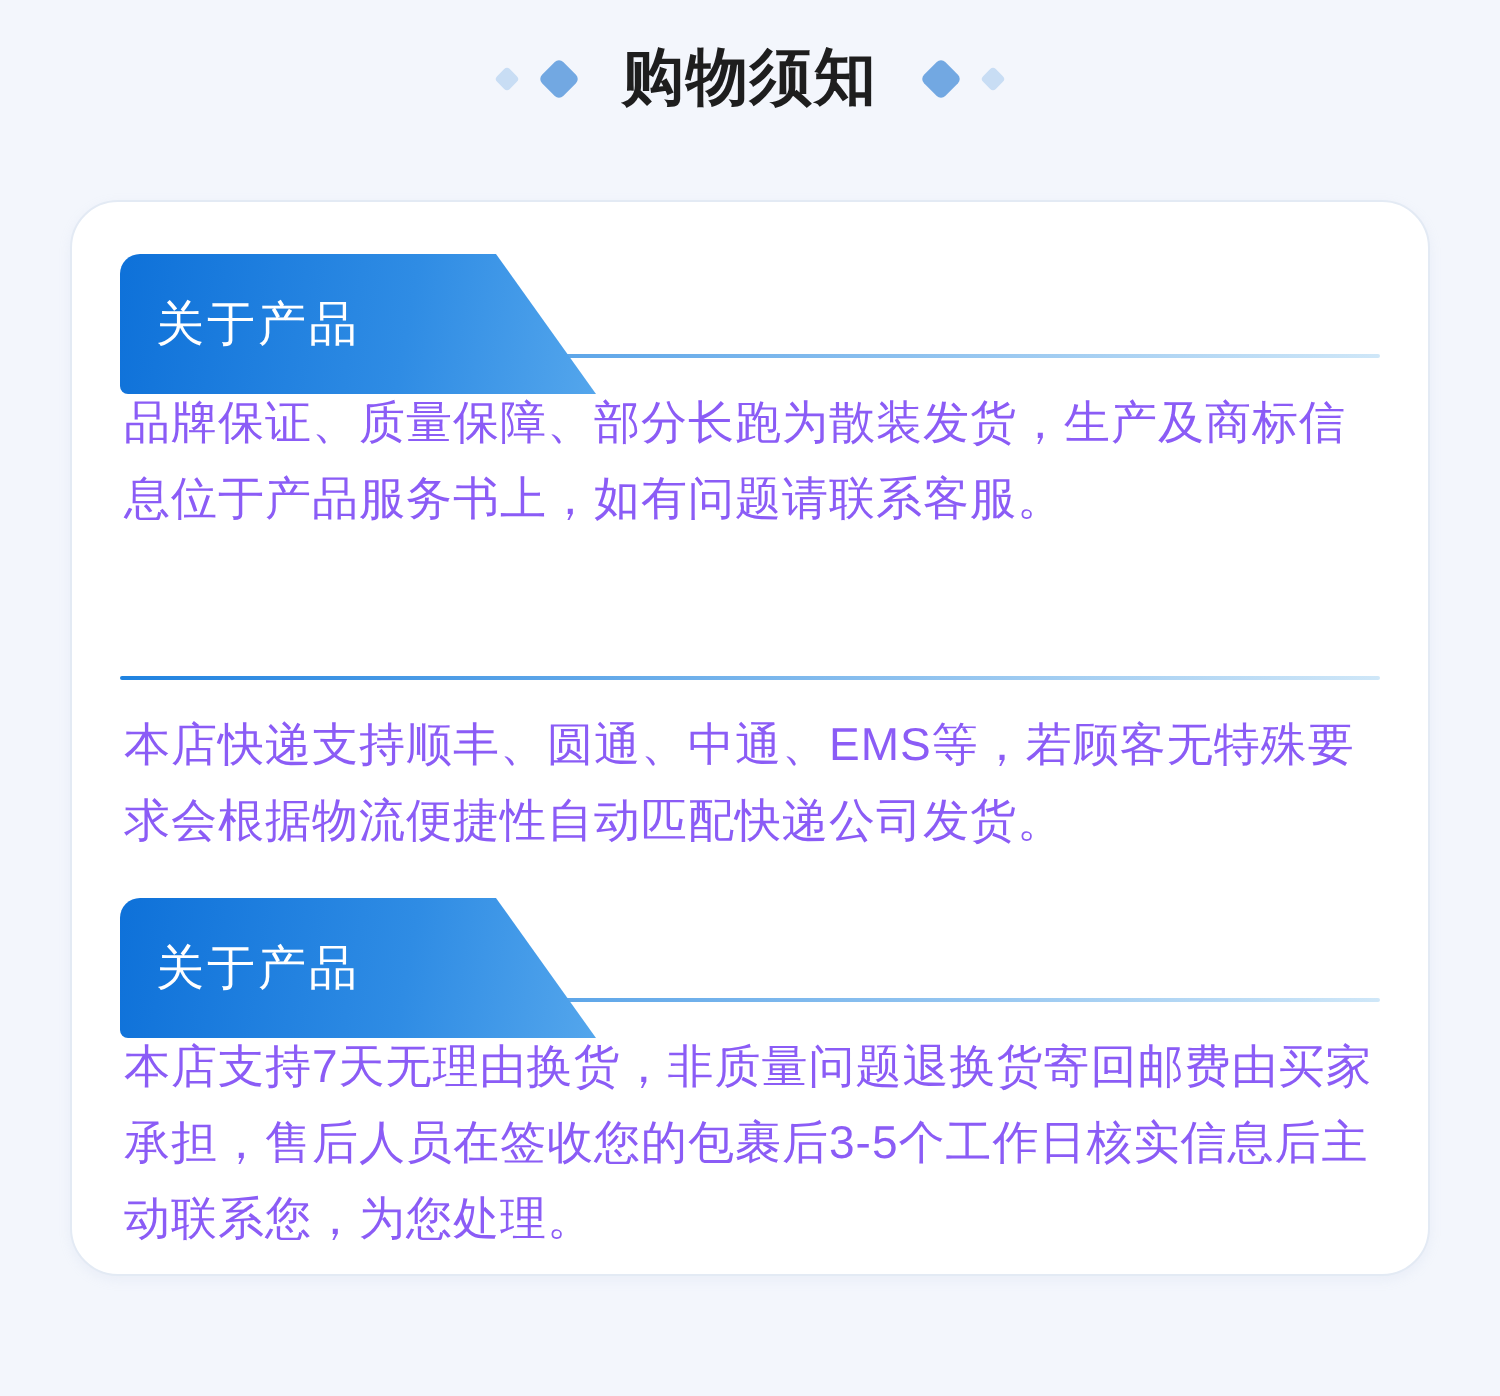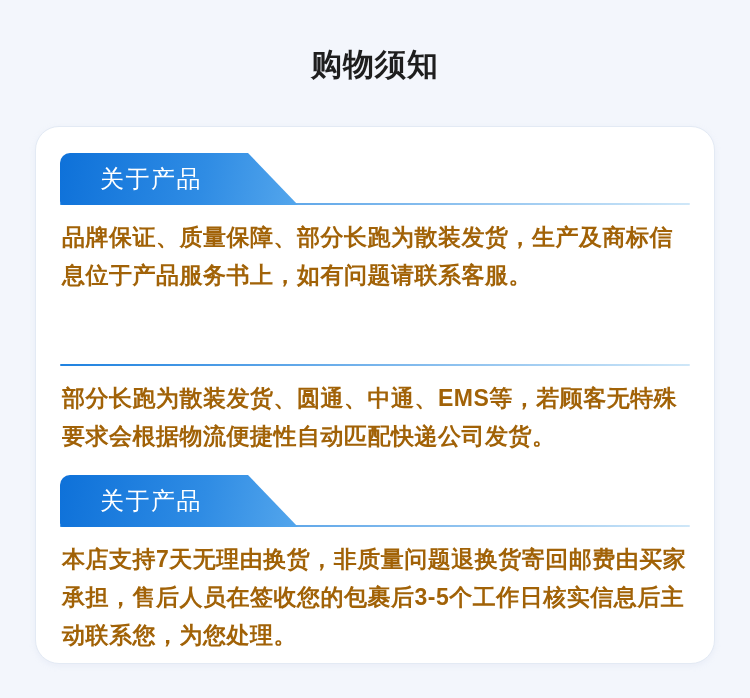--- a/index.html
+++ b/index.html
@@ -12,23 +12,22 @@
     width: 750px;
     height: 698px;
     background: #f3f6fc;
     overflow: hidden;
   }
   
   .page-header {
     display: flex;
     align-items: center;
     justify-content: center;
-    padding-top: 44px;
+    padding-top: 18px;
     height: 42px;
-    flex-direction: column;
   }
   .page-title {
     font-size: 31px;
     font-weight: 700;
     color: #1e1e1e;
     margin: 0 17px;
     letter-spacing: 1px;
   }
   .diamond {
     width: 15px;
@@ -69,43 +68,42 @@
     bottom: 0;
     height: 2px;
     border-radius: 1px;
     background: linear-gradient(90deg, #1f82e0, #cfe7f8);
   }
   .ribbon-banner {
     position: absolute;
     left: 0;
     top: 0;
     width: 238px;
-    height: 52px;
+    height: 70px;
     box-sizing: border-box;
     display: flex;
     align-items: center;
-    padding-left: 40px;
+    padding-left: 18px;
     background: linear-gradient(100deg, #0e71d9 0%, #2f8ce4 60%, #54a6ec 100%);
     border-radius: 10px 0 0 4px;
     clip-path: polygon(0 0, calc(100% - 50px) 0, 100% 100%, 0 100%);
   }
   .ribbon-label {
     color: #ffffff;
     font-size: 24px;
     letter-spacing: 1.5px;
   }
   
   .section-body {
     margin: 13px 2px 0;
     width: 628px;
     font-size: 23px;
     line-height: 38px;
-    color: #a16207;
+    color: #8b5cf6;
     letter-spacing: 0.5px;
-    font-weight: bold;
   }
 </style>
 </head>
 <body>
 
 <div class="page">
 
   <div class="page-header">
     <span class="diamond small"></span>
     <span class="diamond"></span>
@@ -123,21 +121,21 @@
           <span class="ribbon-label">关于产品</span>
         </div>
       </div>
       <p class="section-body">品牌保证、质量保障、部分长跑为散装发货，生产及商标信息位于产品服务书上，如有问题请联系客服。</p>
     </div>
 
     <div class="section">
       <div class="ribbon">
         <div class="ribbon-line"></div>
       </div>
-      <p class="section-body">部分长跑为散装发货、圆通、中通、EMS等，若顾客无特殊要求会根据物流便捷性自动匹配快递公司发货。</p>
+      <p class="section-body">本店快递支持顺丰、圆通、中通、EMS等，若顾客无特殊要求会根据物流便捷性自动匹配快递公司发货。</p>
     </div>
 
     <div class="section">
       <div class="ribbon">
         <div class="ribbon-line"></div>
         <div class="ribbon-banner">
           <span class="ribbon-label">关于产品</span>
         </div>
       </div>
       <p class="section-body">本店支持7天无理由换货，非质量问题退换货寄回邮费由买家承担，售后人员在签收您的包裹后3-5个工作日核实信息后主动联系您，为您处理。</p>

